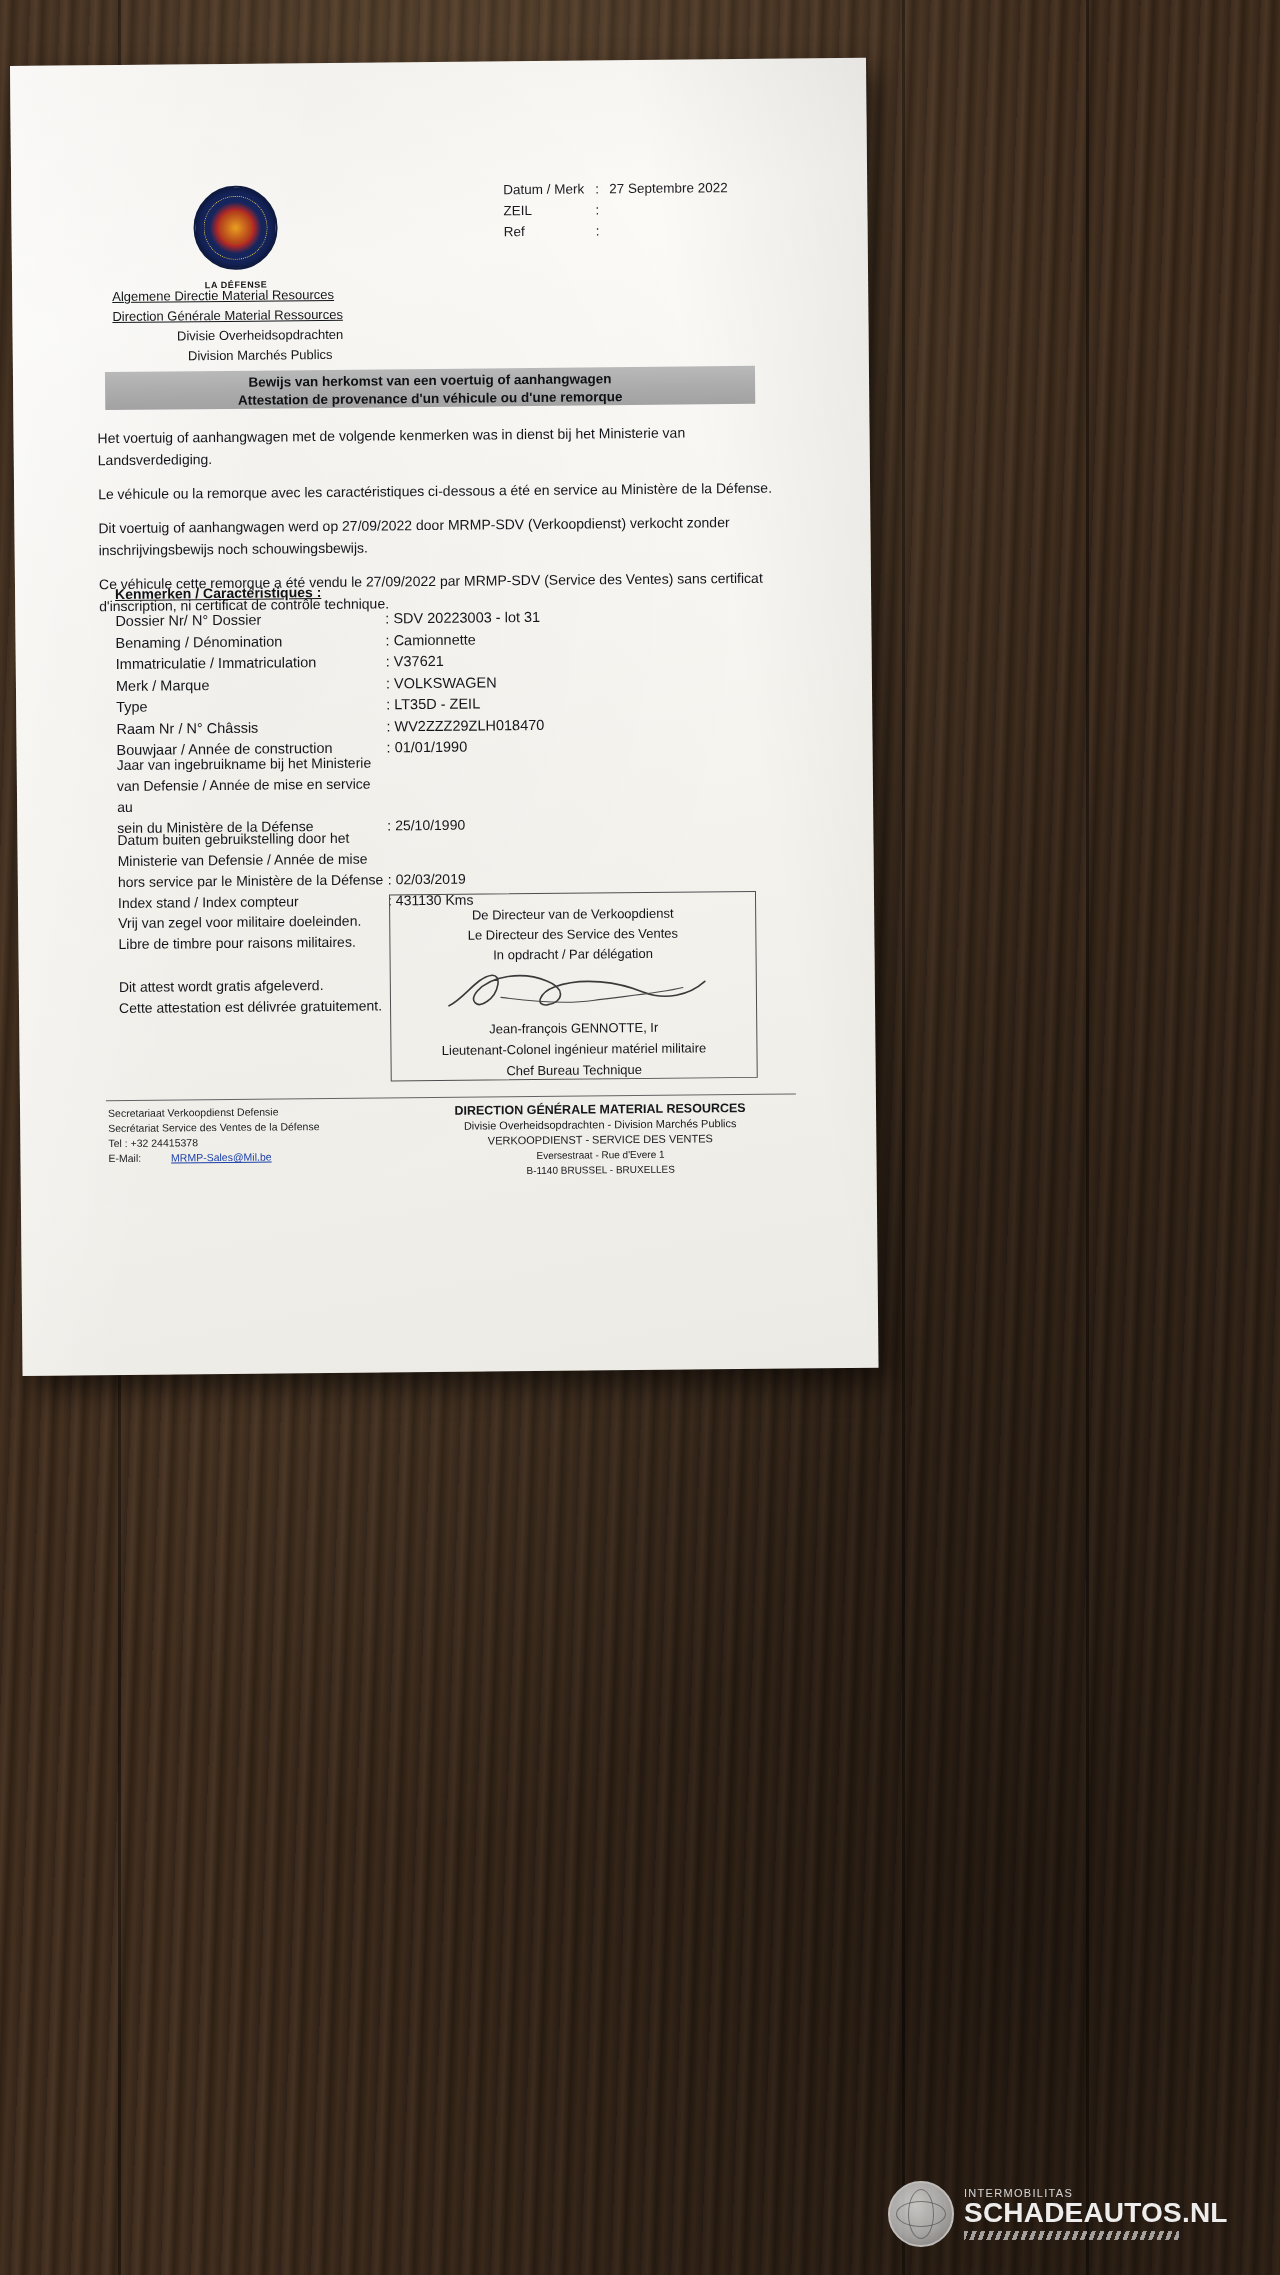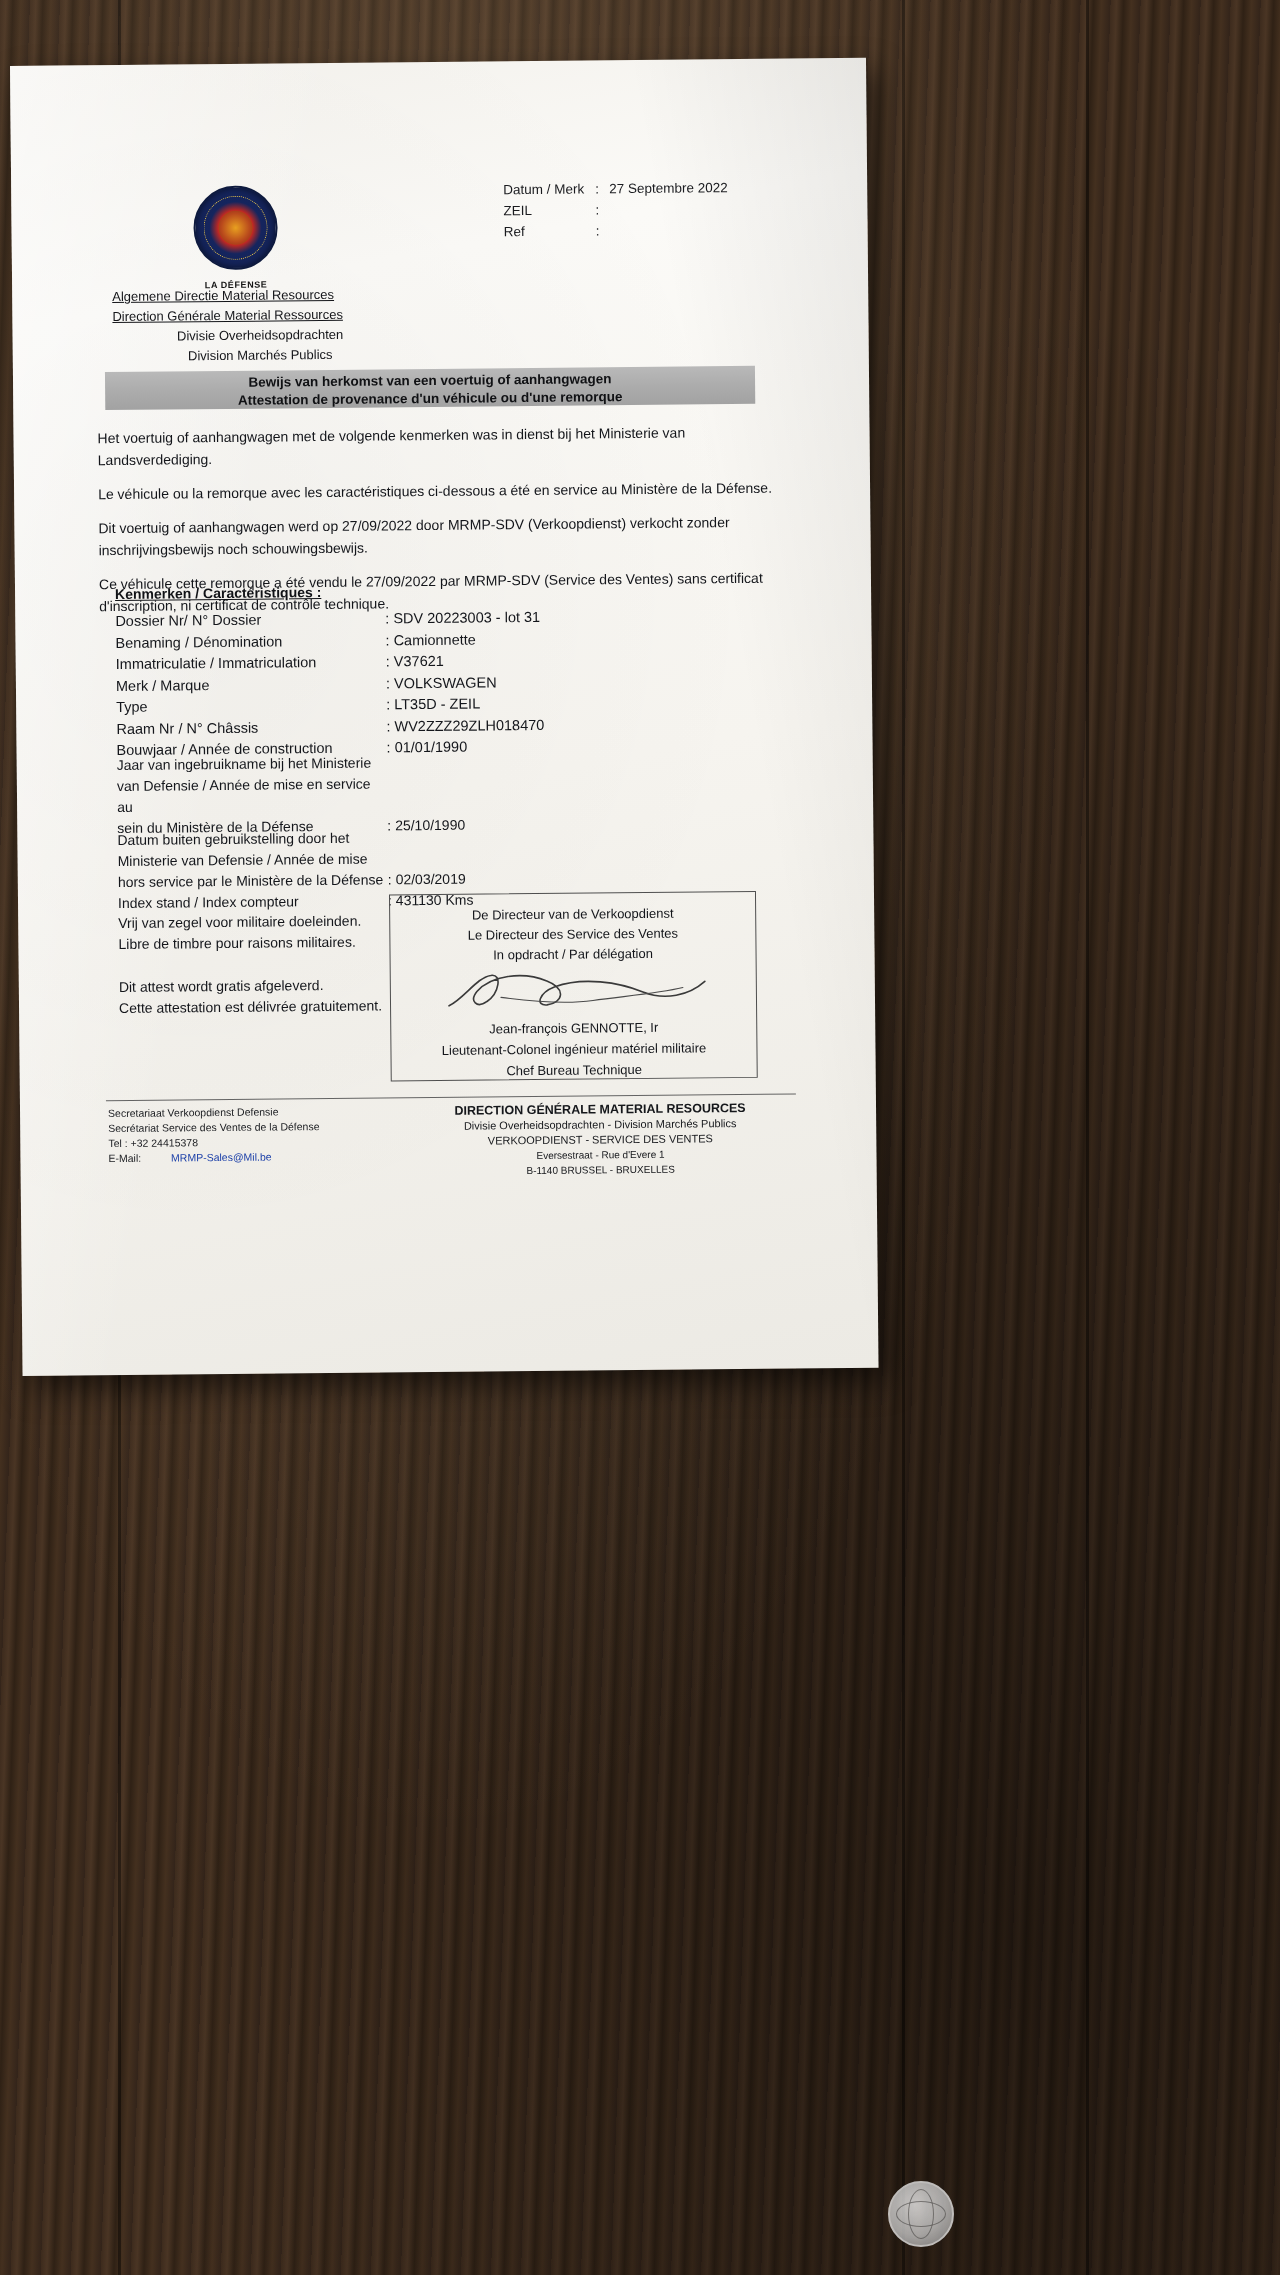--- a/index.html
+++ b/index.html
@@ -266,20 +266,21 @@
   .foot-left {
     position: absolute;
     left: 88px;
     top: 1041px;
     font-size: 10.5px;
     line-height: 15px;
     color: #1a1c20;
   }
   .foot-left .mail {
     color: #1b3fa8;
+    text-decoration: underline;
     padding-left: 27px;
   }
   .foot-right {
     position: absolute;
     left: 380px;
     top: 1042px;
     width: 400px;
     text-align: center;
     font-size: 11px;
     line-height: 15px;
@@ -512,13 +513,18 @@
       <div class="sub">VERKOOPDIENST -  SERVICE DES VENTES</div>
       <div class="small">Eversestraat - Rue d'Evere 1</div>
       <div class="small">B-1140 BRUSSEL - BRUXELLES</div>
     </div>
 
   </div>
 </div>
 
 <div class="watermark">
   <div class="wm-globe"></div>
+  <div class="wm-text">
+    <div class="wm-top">INTERMOBILITAS</div>
+    <div class="wm-main">SCHADEAUTOS.NL</div>
+    <div class="wm-bar"></div>
+  </div>
 </div>
 
 </body></html>

